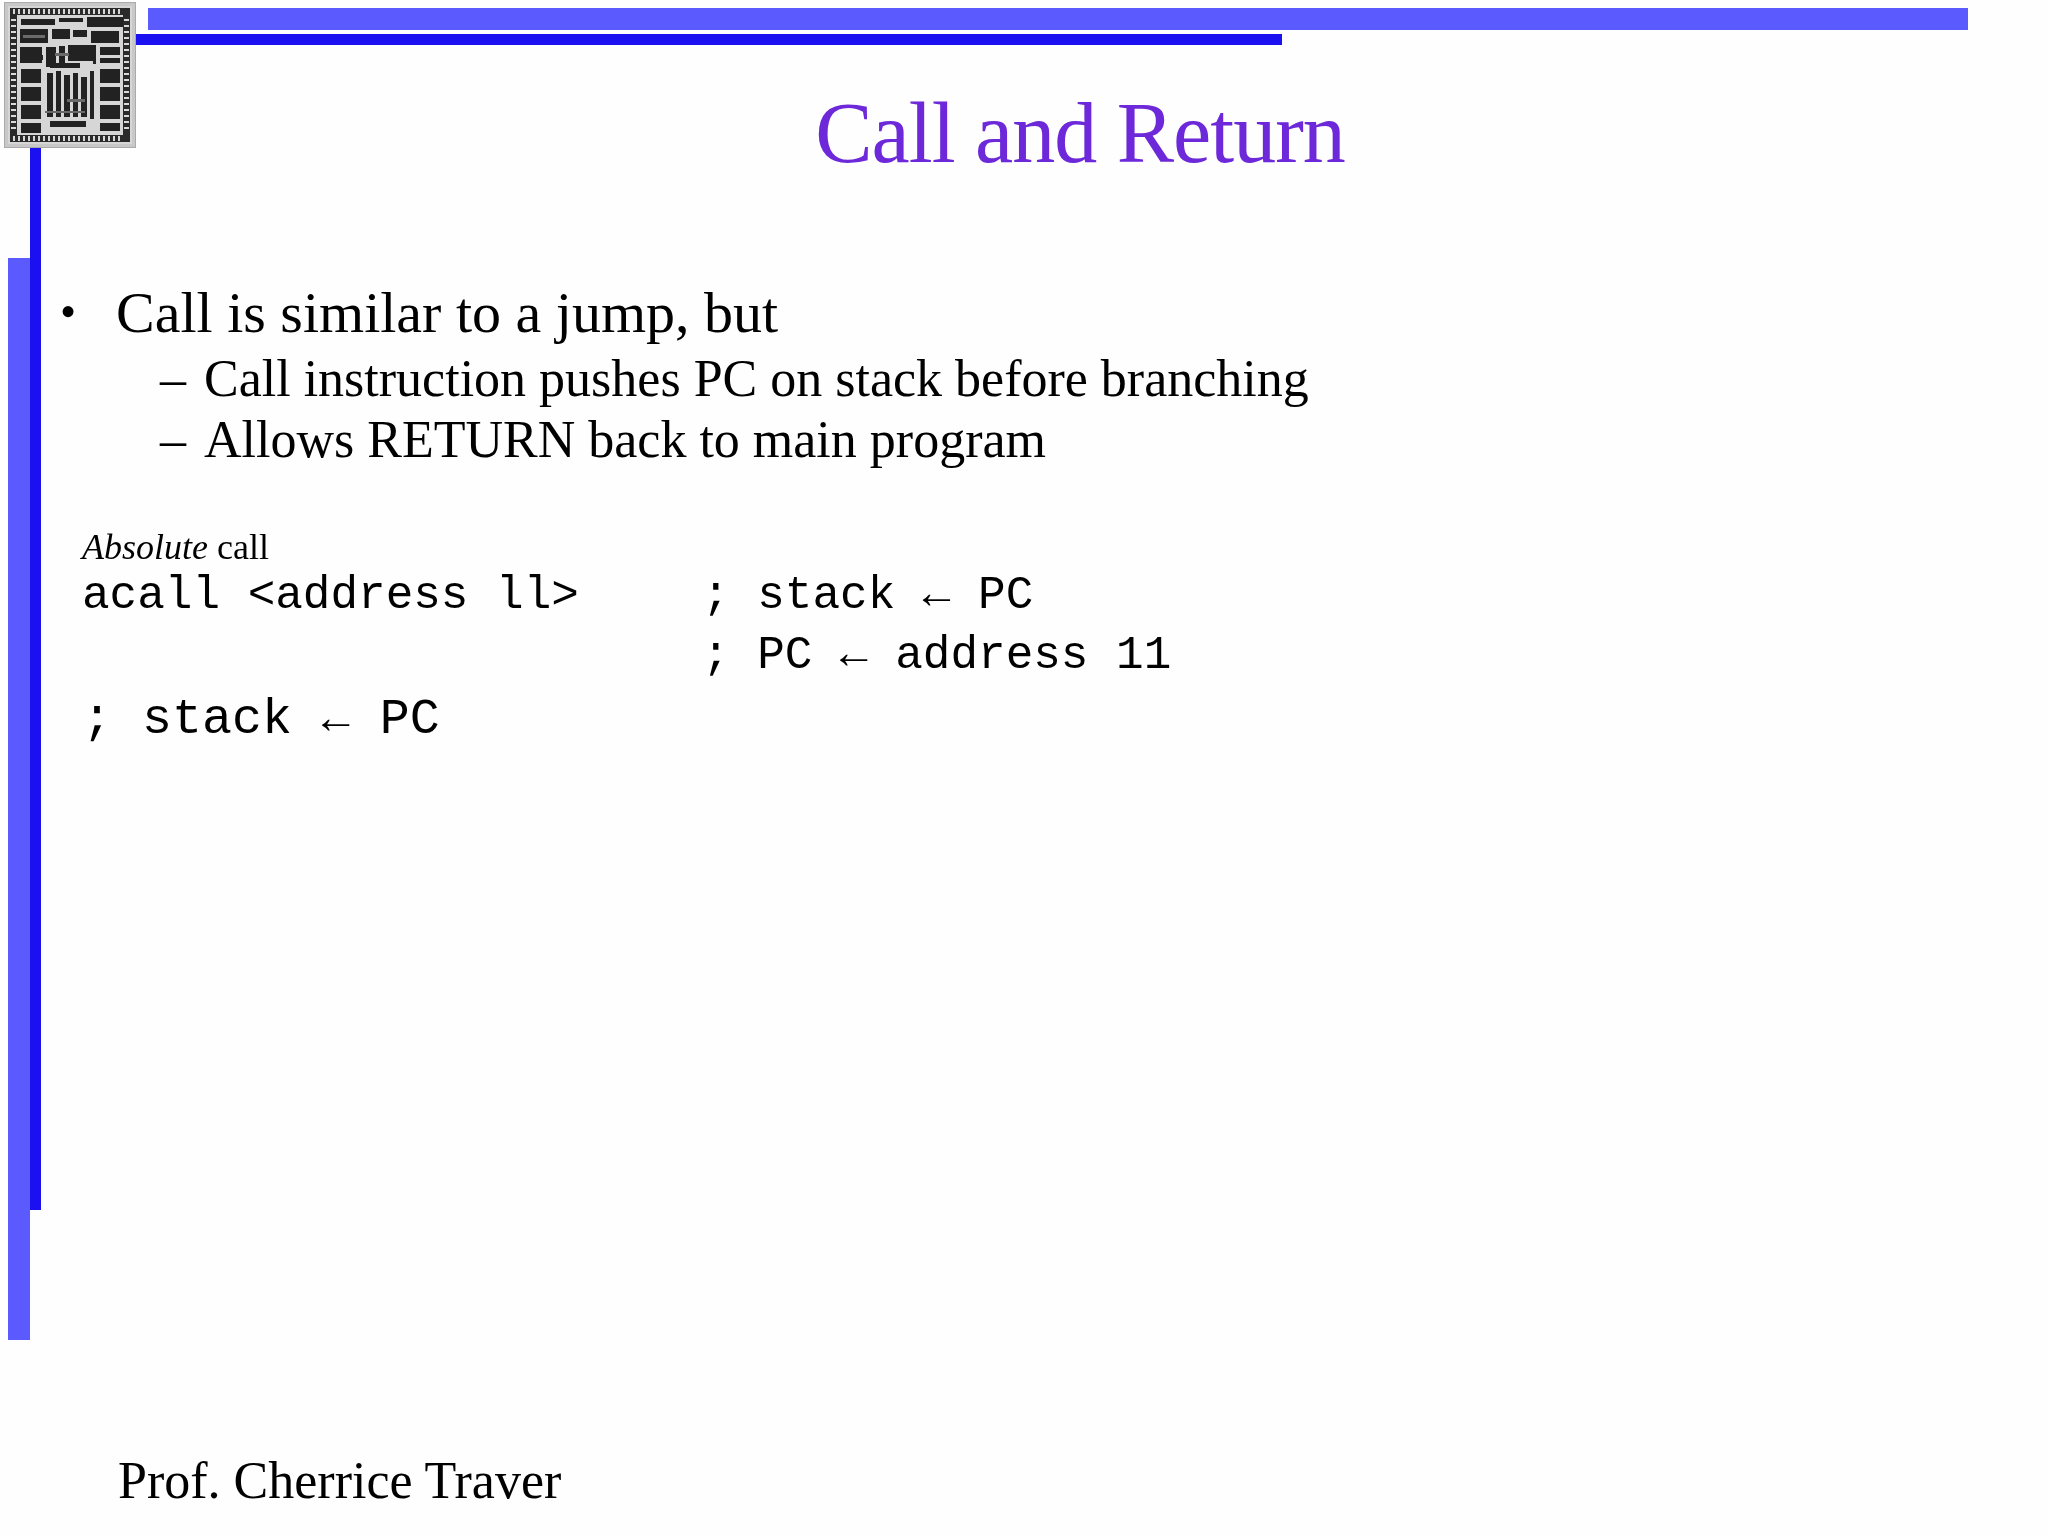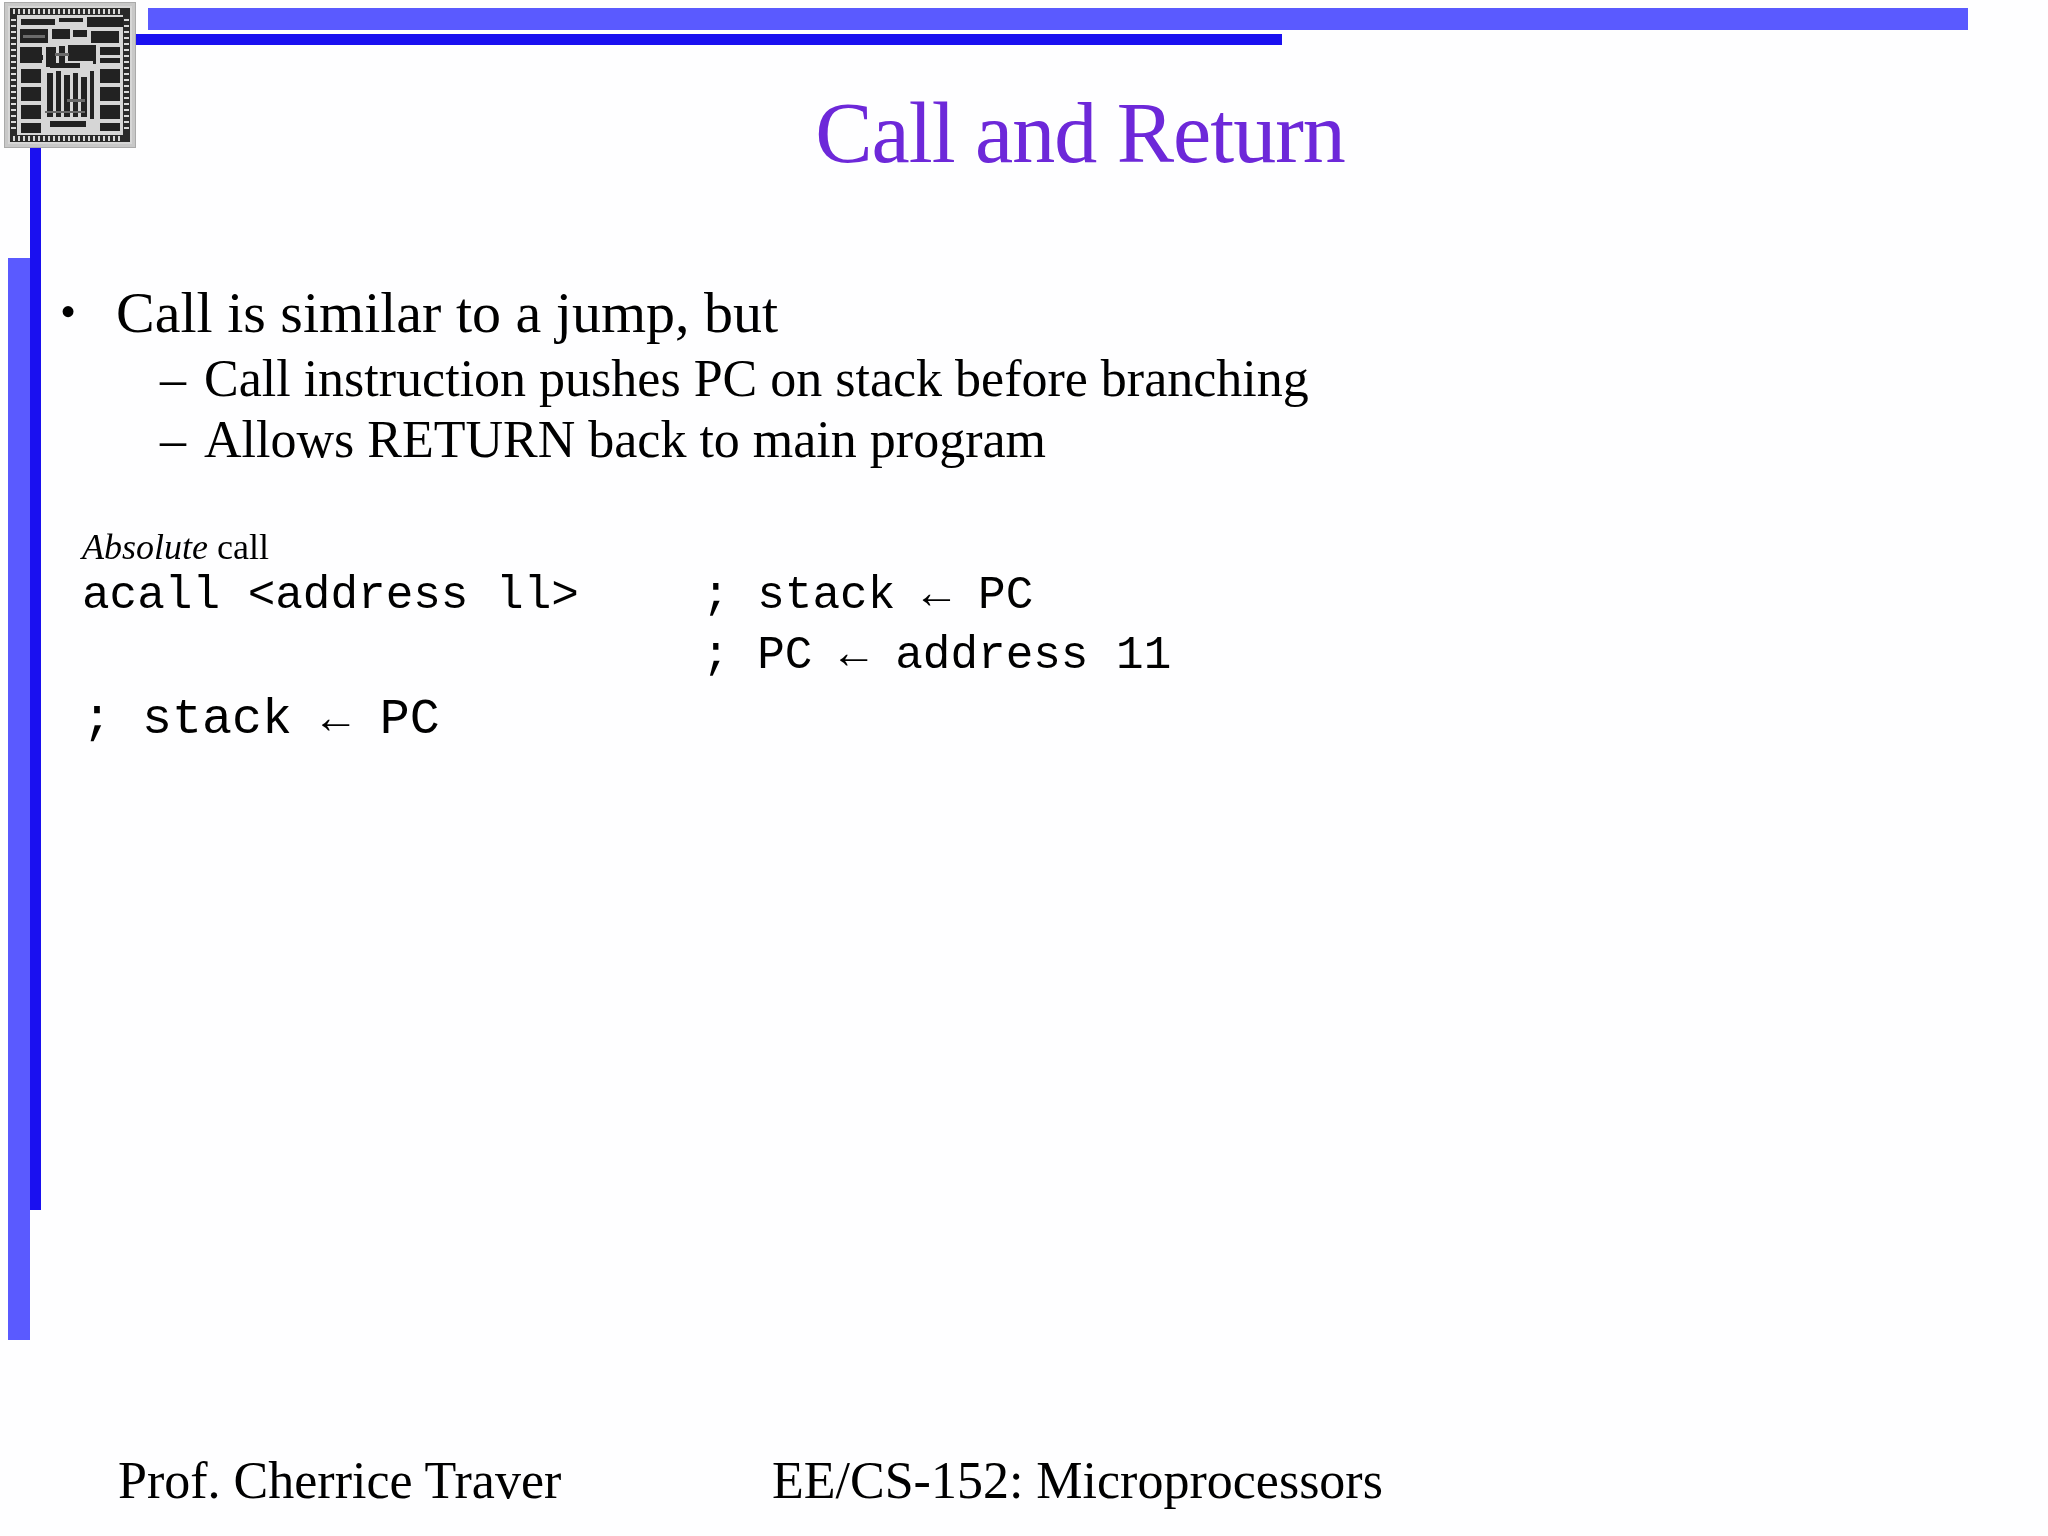--- a/index.html
+++ b/index.html
@@ -306,14 +306,13 @@
 
   <div class="code-line big">
     <span class="code-cm"><span>; stack </span><span class="arrow">←</span><span> PC</span></span>
   </div>
 
 
 </div>
 
 <div class="footer">
   <div class="footer-left">Prof. Cherrice Traver</div>
-  <div class="footer-right">EE/CS-152: Microprocessors</div>
 </div>
 
 </body></html>

